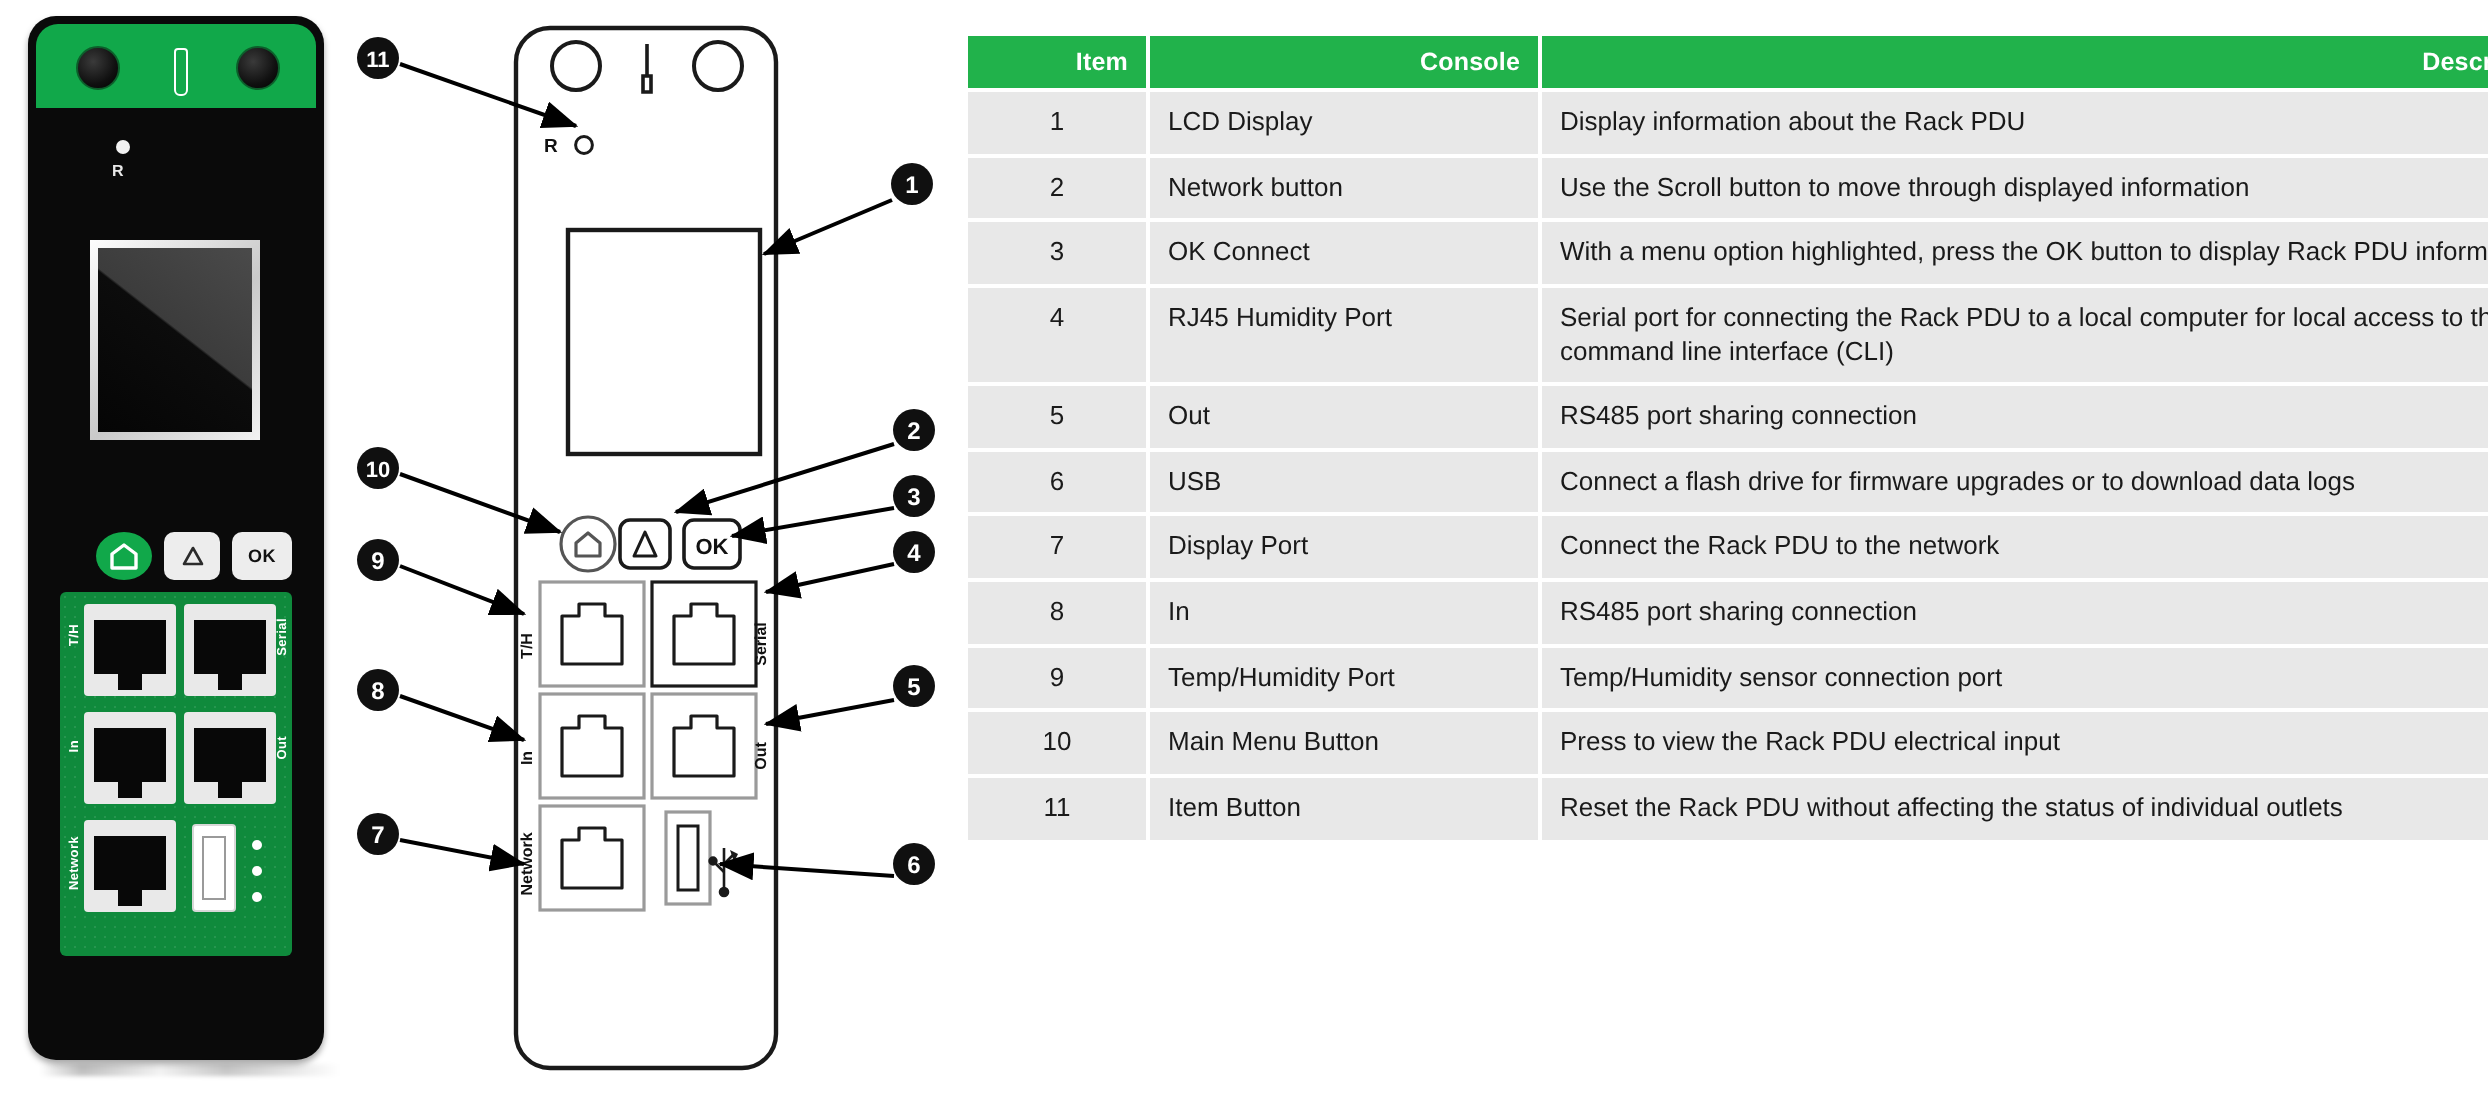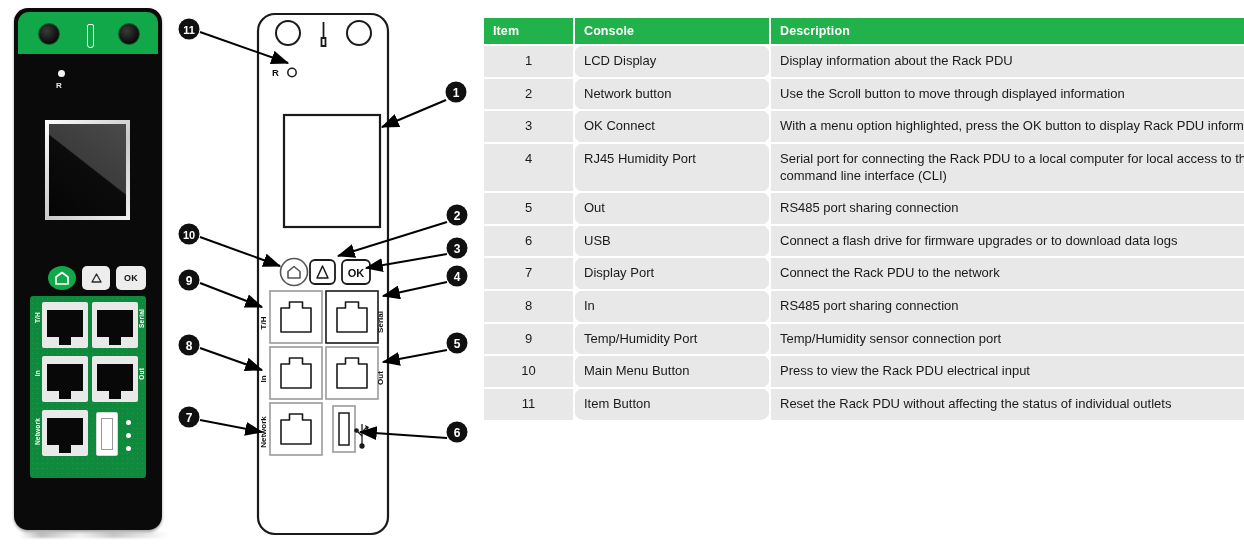--- a/index.html
+++ b/index.html
@@ -93,32 +93,32 @@
 
   
   .draw{position:absolute;left:170px;top:0;width:310px;height:551px;}
   .draw svg{display:block;}
 
   
   .tablewrap{position:absolute;left:484px;top:18px;width:748px;}
   table.spec{border-collapse:collapse;width:748px;table-layout:fixed;}
   table.spec th{
     background:#21b24b;color:#ffffff;font-size:12.5px;font-weight:bold;
-    text-align:left;padding:6px 9px;border-right:2px solid #ffffff;
+    text-align:right;padding:6px 9px;border-right:2px solid #ffffff;
     letter-spacing:.1px;
   }
   table.spec th:last-child{border-right:none;}
   table.spec td{
     background:#e8e8e8;color:#1a1a1a;font-size:13px;
     padding:7px 9px;vertical-align:top;line-height:1.28;
     border-top:2px solid #ffffff;border-right:2px solid #ffffff;
   }
   table.spec td:last-child{border-right:none;}
   td.c-item{text-align:center;width:71px;}
-  td.c-func{width:176px;border-radius:10px;}
+  td.c-func{width:176px;}
   td.c-desc{width:501px;}
   th.c-item{width:71px;}
   th.c-func{width:176px;}
   th.c-desc{width:501px;}
 </style>
 </head>
 <body>
 
 <div class="stage">
 

